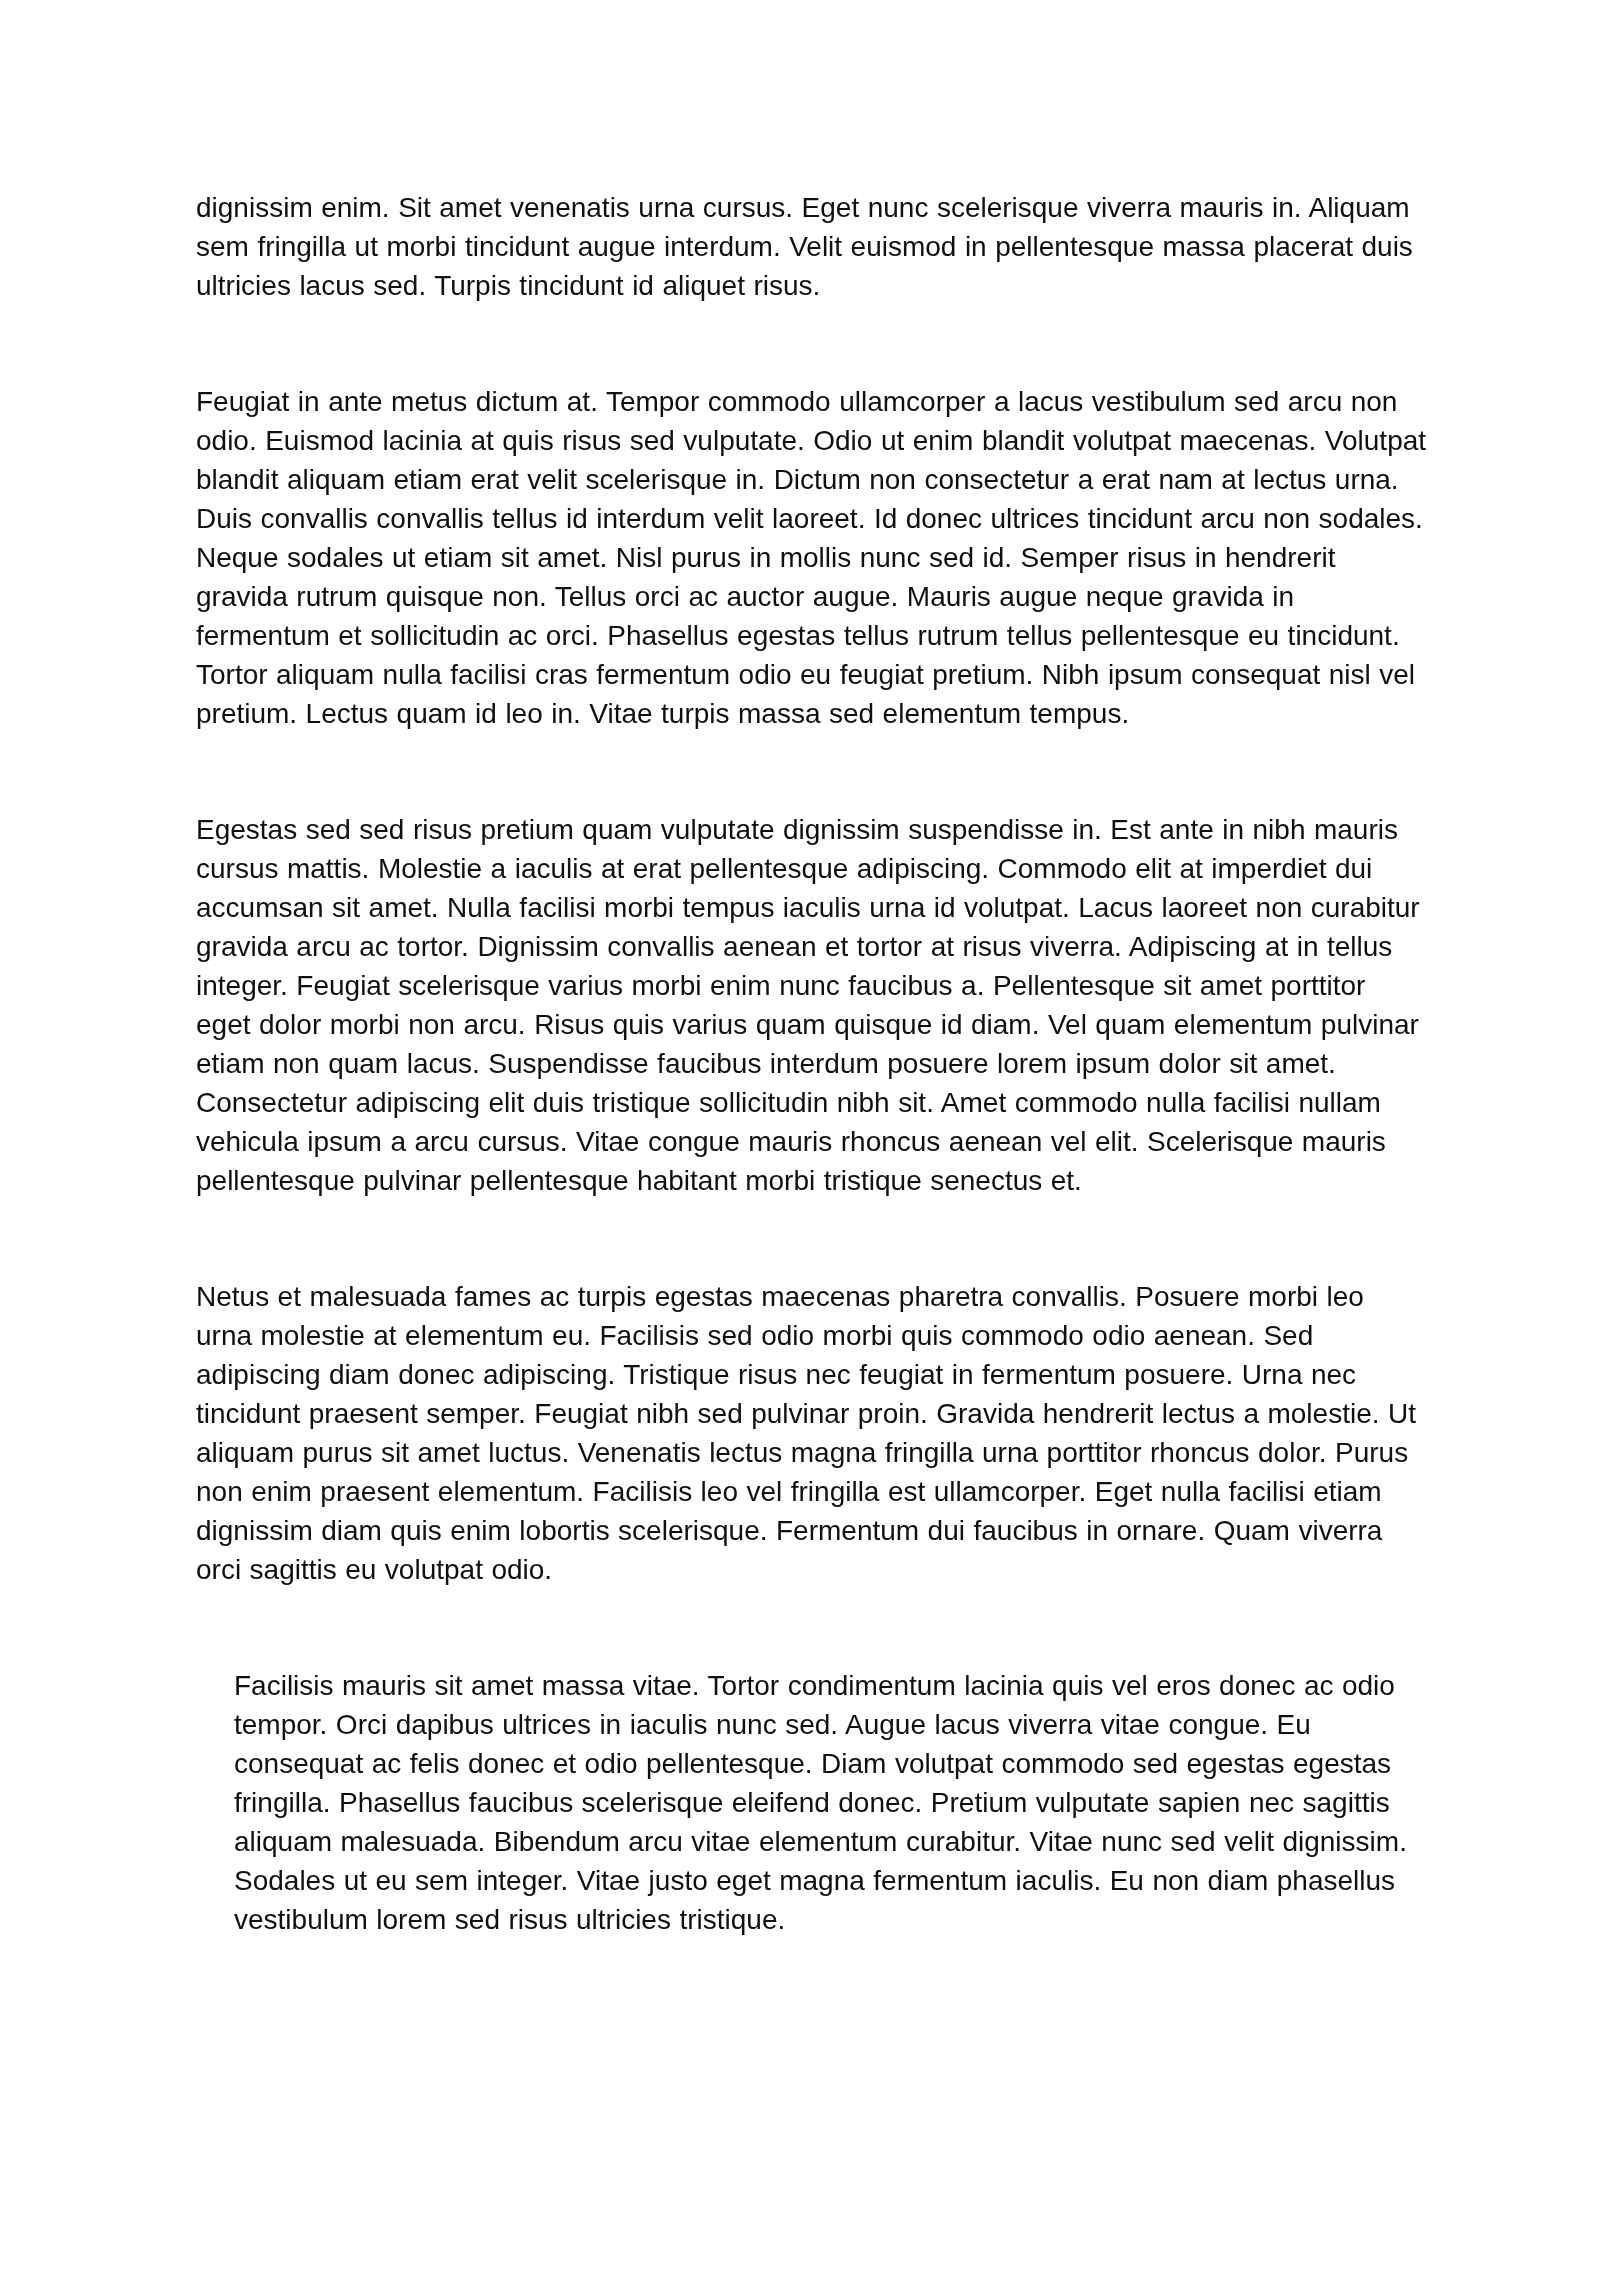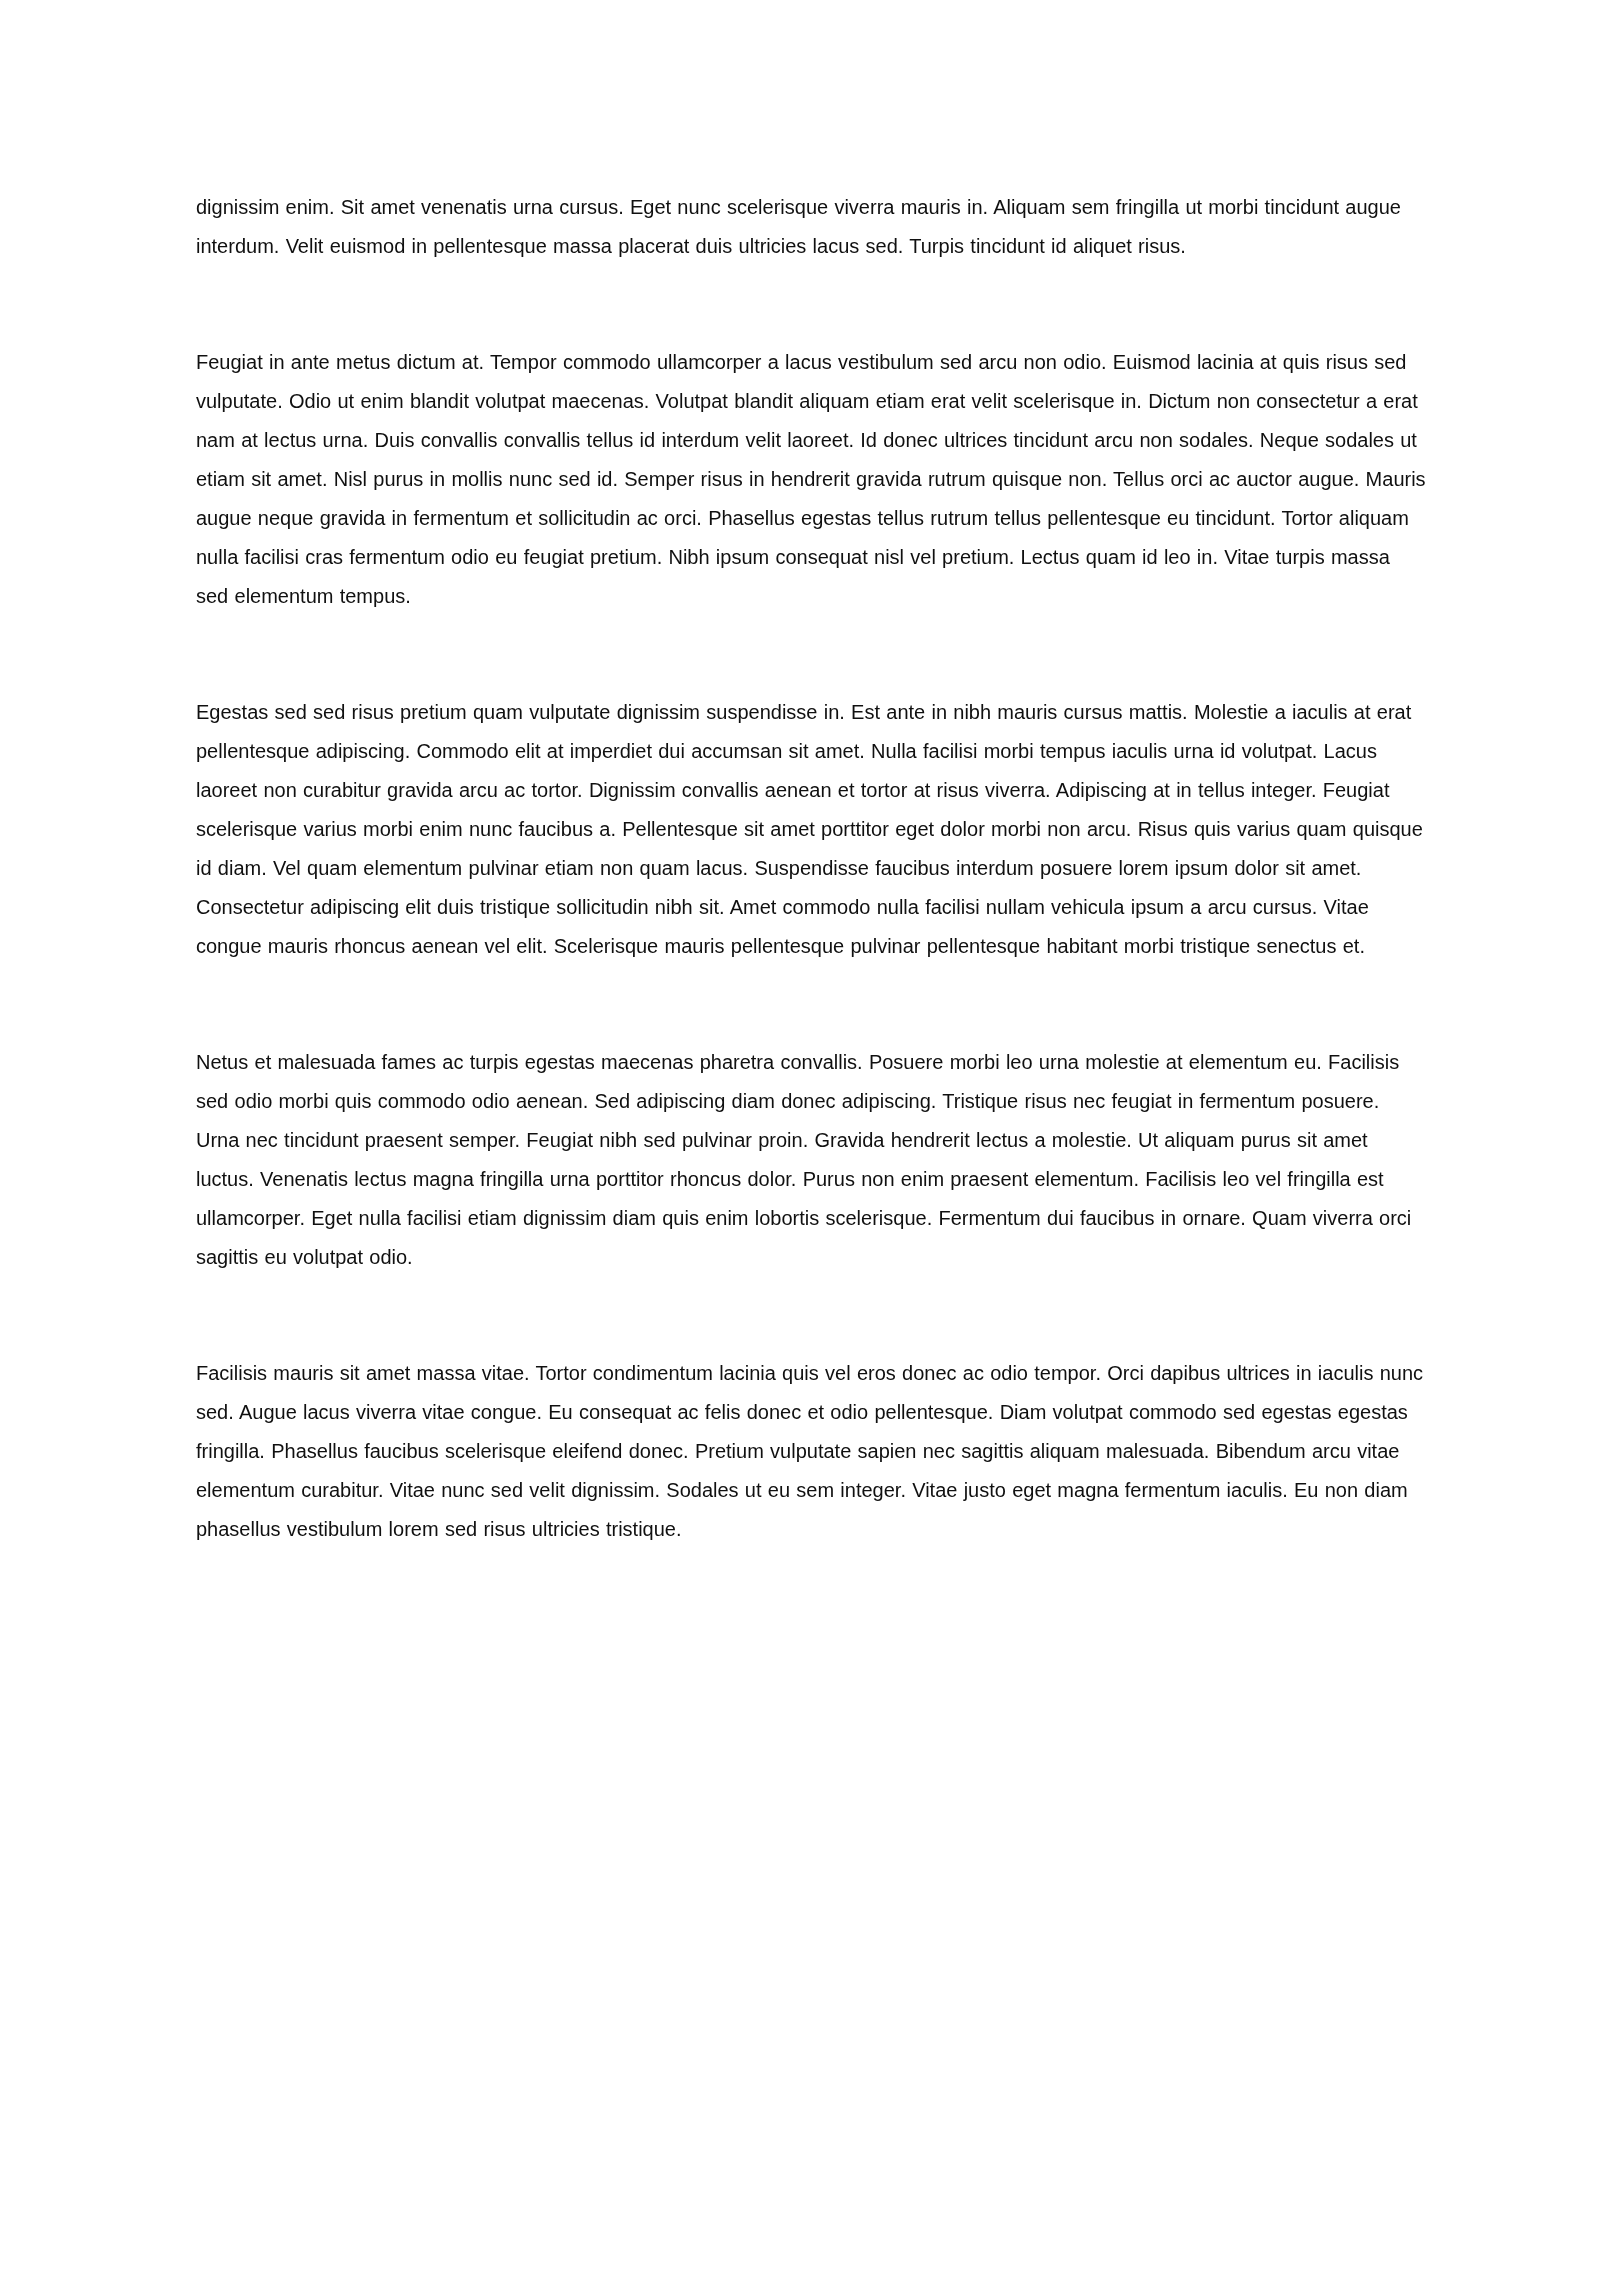--- a/index.html
+++ b/index.html
@@ -12,34 +12,35 @@
       height: 2295px;
       overflow: hidden;
     }
     .page {
       box-sizing: border-box;
       width: 1623px;
       height: 2295px;
       background: #ffffff;
       padding: 188px 196px 0 196px;
       font-family: "Liberation Sans", sans-serif;
-      font-size: 20px;
+      font-size: 28px;
       line-height: 39px;
       color: #101010;
       text-align: left;
       overflow: hidden;
     }
     .para {
       margin: 0 0 77px 0;
       font-weight: 400;
       letter-spacing: 0;
       word-spacing: 0.7px;
     }
     .para:last-child {
       margin-bottom: 0;
+      margin-left: 38px;
     }
   </style>
 </head>
 <body style="background: rgb(255, 255, 255);">
 
 <div class="page" style="background: rgb(255, 255, 255); color: rgb(16, 16, 16);">
   <p class="para">dignissim enim. Sit amet venenatis urna cursus. Eget nunc scelerisque viverra mauris in. Aliquam sem fringilla ut morbi tincidunt augue interdum. Velit euismod in pellentesque massa placerat duis ultricies lacus sed. Turpis tincidunt id aliquet risus.</p>
   <p class="para">Feugiat in ante metus dictum at. Tempor commodo ullamcorper a lacus vestibulum sed arcu non odio. Euismod lacinia at quis risus sed vulputate. Odio ut enim blandit volutpat maecenas. Volutpat blandit aliquam etiam erat velit scelerisque in. Dictum non consectetur a erat nam at lectus urna. Duis convallis convallis tellus id interdum velit laoreet. Id donec ultrices tincidunt arcu non sodales. Neque sodales ut etiam sit amet. Nisl purus in mollis nunc sed id. Semper risus in hendrerit gravida rutrum quisque non. Tellus orci ac auctor augue. Mauris augue neque gravida in fermentum et sollicitudin ac orci. Phasellus egestas tellus rutrum tellus pellentesque eu tincidunt. Tortor aliquam nulla facilisi cras fermentum odio eu feugiat pretium. Nibh ipsum consequat nisl vel pretium. Lectus quam id leo in. Vitae turpis massa sed elementum tempus.</p>
   <p class="para">Egestas sed sed risus pretium quam vulputate dignissim suspendisse in. Est ante in nibh mauris cursus mattis. Molestie a iaculis at erat pellentesque adipiscing. Commodo elit at imperdiet dui accumsan sit amet. Nulla facilisi morbi tempus iaculis urna id volutpat. Lacus laoreet non curabitur gravida arcu ac tortor. Dignissim convallis aenean et tortor at risus viverra. Adipiscing at in tellus integer. Feugiat scelerisque varius morbi enim nunc faucibus a. Pellentesque sit amet porttitor eget dolor morbi non arcu. Risus quis varius quam quisque id diam. Vel quam elementum pulvinar etiam non quam lacus. Suspendisse faucibus interdum posuere lorem ipsum dolor sit amet. Consectetur adipiscing elit duis tristique sollicitudin nibh sit. Amet commodo nulla facilisi nullam vehicula ipsum a arcu cursus. Vitae congue mauris rhoncus aenean vel elit. Scelerisque mauris pellentesque pulvinar pellentesque habitant morbi tristique senectus et.</p>
   <p class="para">Netus et malesuada fames ac turpis egestas maecenas pharetra convallis. Posuere morbi leo urna molestie at elementum eu. Facilisis sed odio morbi quis commodo odio aenean. Sed adipiscing diam donec adipiscing. Tristique risus nec feugiat in fermentum posuere. Urna nec tincidunt praesent semper. Feugiat nibh sed pulvinar proin. Gravida hendrerit lectus a molestie. Ut aliquam purus sit amet luctus. Venenatis lectus magna fringilla urna porttitor rhoncus dolor. Purus non enim praesent elementum. Facilisis leo vel fringilla est ullamcorper. Eget nulla facilisi etiam dignissim diam quis enim lobortis scelerisque. Fermentum dui faucibus in ornare. Quam viverra orci sagittis eu volutpat odio.</p>

